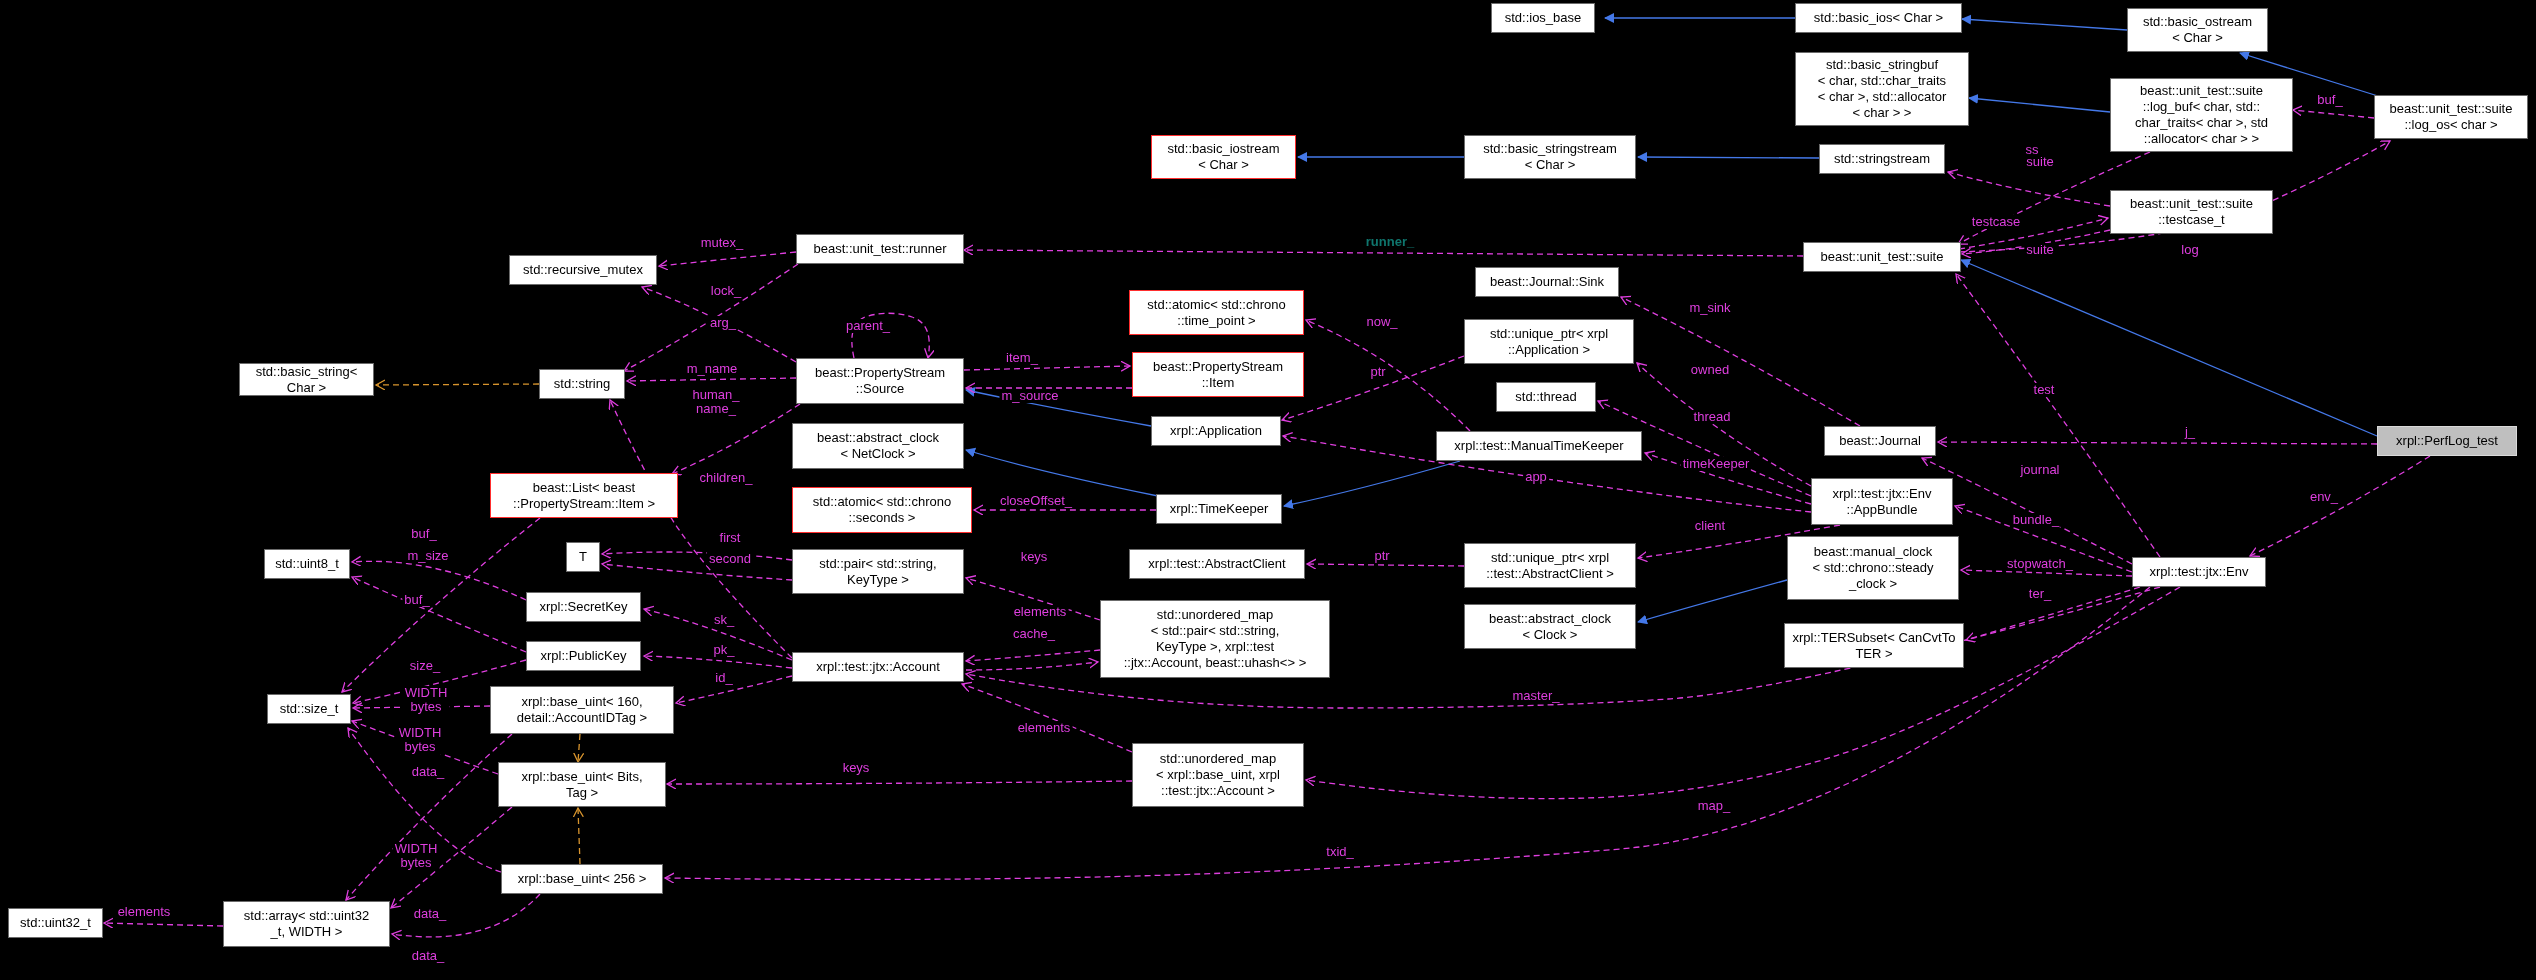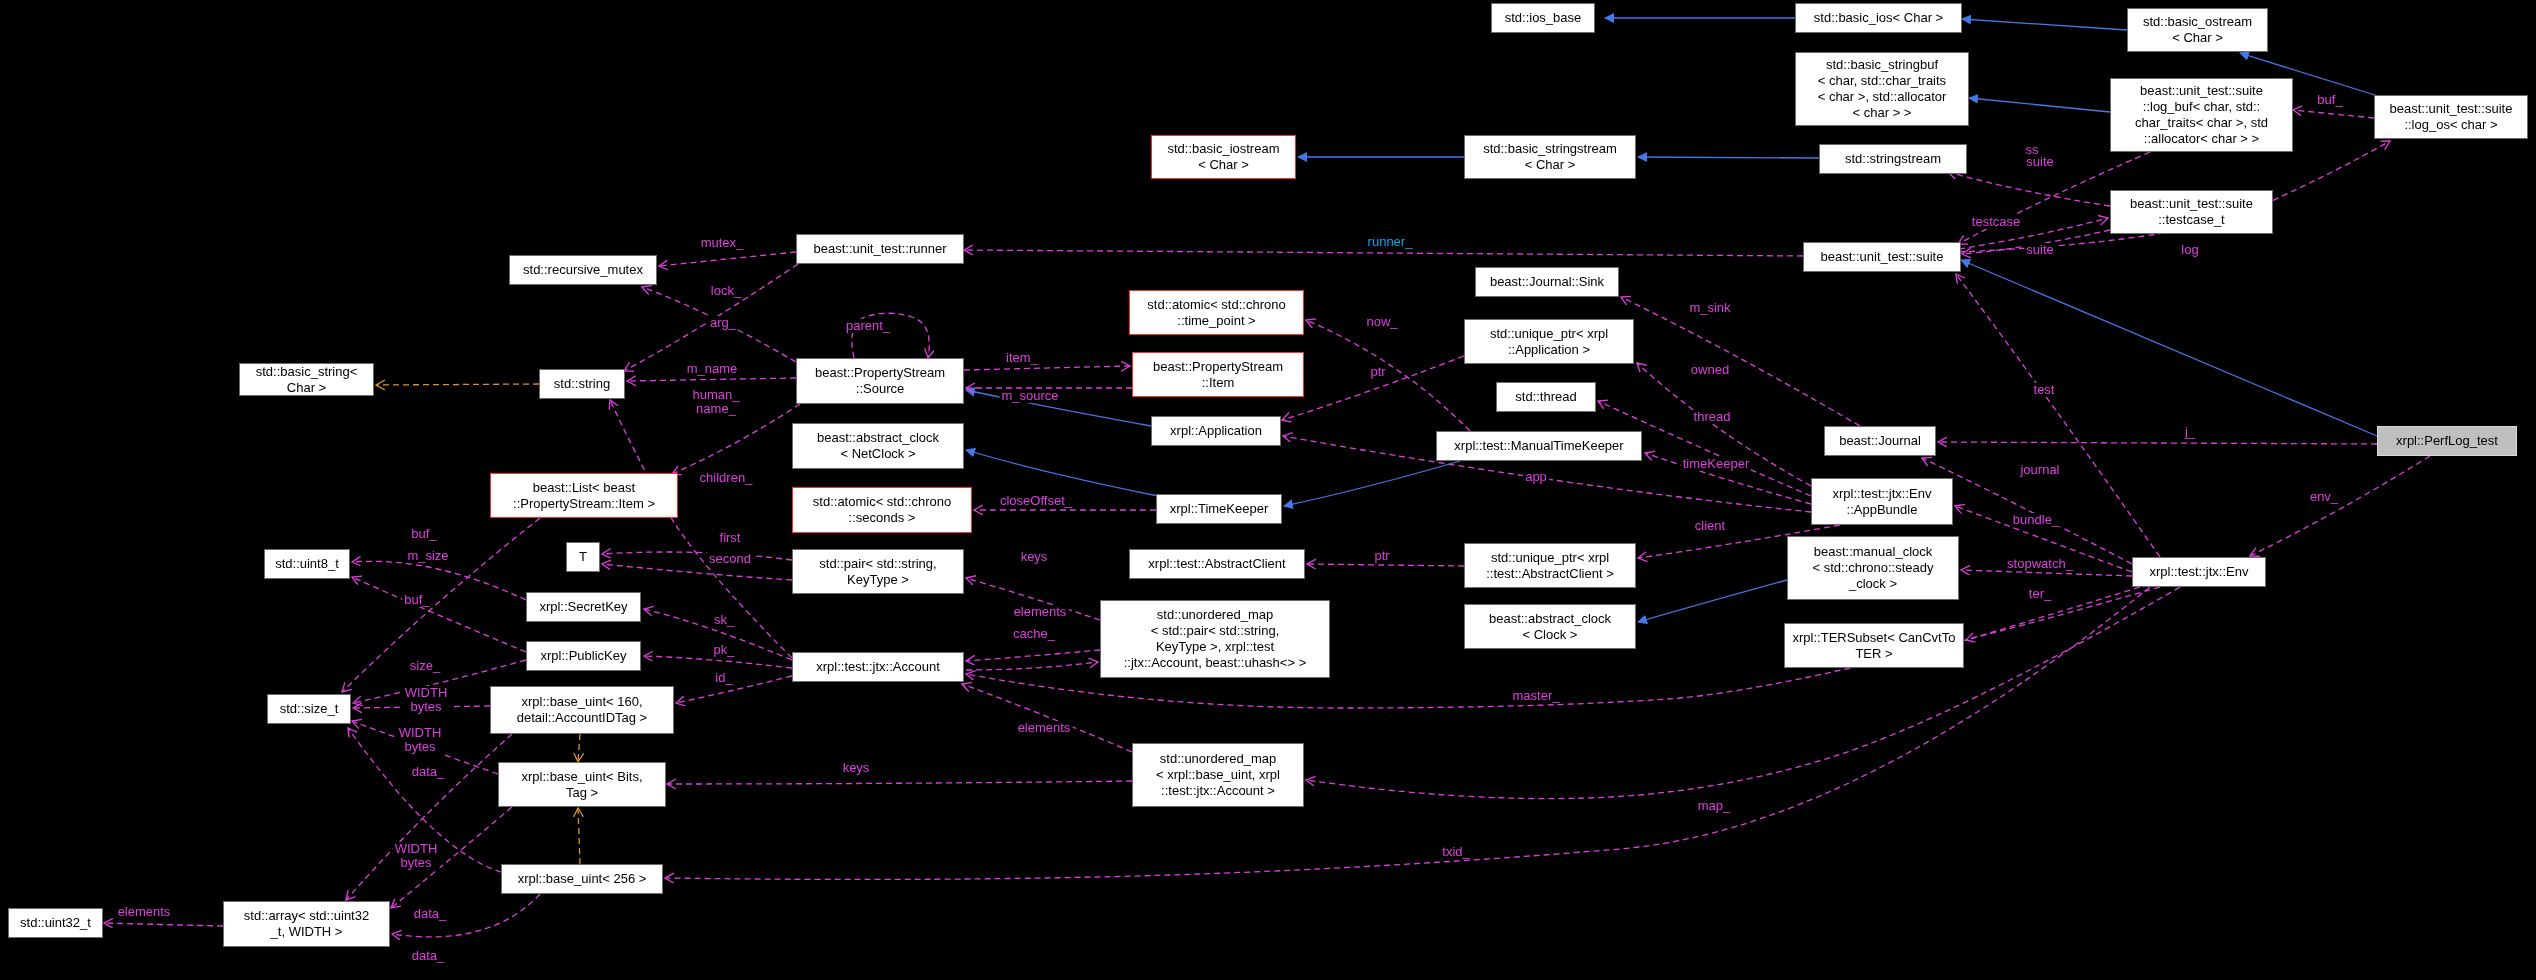--- a/index.html
+++ b/index.html
@@ -125,21 +125,21 @@
       <div>::log_os&lt; char &gt;</div>
     </div>
     <div class="node" style="left: 1151px; top: 135px; width: 145px; height: 44px; color: rgb(0, 0, 0); background: rgb(255, 255, 255); border: 1.5px solid rgb(255, 46, 46);">
       <div>std::basic_iostream</div>
       <div>&lt; Char &gt;</div>
     </div>
     <div class="node" style="left: 1464px; top: 135px; width: 172px; height: 44px; color: rgb(0, 0, 0); background: rgb(255, 255, 255); border: 1px solid rgb(107, 107, 107); text-align: right;">
       <div>std::basic_stringstream</div>
       <div>&lt; Char &gt;</div>
     </div>
-    <div class="node" style="left: 1819px; top: 144px; width: 148px; height: 30px; color: rgb(0, 0, 0); background: rgb(255, 255, 255); border: 1px solid rgb(107, 107, 107);">
+    <div class="node" style="left: 1819px; top: 144px; width: 126px; height: 30px; color: rgb(0, 0, 0); background: rgb(255, 255, 255); border: 1px solid rgb(107, 107, 107);">
       <div>std::stringstream</div>
     </div>
     <div class="node" style="left: 2110px; top: 190px; width: 163px; height: 44px; color: rgb(0, 0, 0); background: rgb(255, 255, 255); border: 1px solid rgb(107, 107, 107);">
       <div>beast::unit_test::suite</div>
       <div>::testcase_t</div>
     </div>
     <div class="node" style="left: 1803px; top: 242px; width: 158px; height: 30px; color: rgb(0, 0, 0); background: rgb(255, 255, 255); border: 1px solid rgb(107, 107, 107);">
       <div>beast::unit_test::suite</div>
     </div>
     <div class="node" style="left: 796px; top: 234px; width: 168px; height: 30px; color: rgb(0, 0, 0); background: rgb(255, 255, 255); border: 1px solid rgb(107, 107, 107);">
@@ -275,21 +275,21 @@
     <div class="node" style="left: 501px; top: 864px; width: 162px; height: 30px; color: rgb(0, 0, 0); background: rgb(255, 255, 255); border: 1px solid rgb(107, 107, 107);">
       <div>xrpl::base_uint&lt; 256 &gt;</div>
     </div>
     <div class="node" style="left: 8px; top: 908px; width: 95px; height: 30px; color: rgb(0, 0, 0); background: rgb(255, 255, 255); border: 1px solid rgb(107, 107, 107);">
       <div>std::uint32_t</div>
     </div>
     <div class="node" style="left: 223px; top: 901px; width: 167px; height: 46px; color: rgb(0, 0, 0); background: rgb(255, 255, 255); border: 1px solid rgb(107, 107, 107);">
       <div>std::array&lt; std::uint32</div>
       <div>_t, WIDTH &gt;</div>
     </div>
-    <div class="elabel" style="left: 1390px; top: 242px; color: #0ea5e9;">runner_</div>
+    <div class="elabel" style="left: 1390px; top: 242px; color: #0f766e; font-weight: bold;">runner_</div>
     <div class="elabel" style="left: 722px; top: 243px; color: rgb(223, 63, 223);">mutex_</div>
     <div class="elabel" style="left: 726px; top: 291px; color: rgb(223, 63, 223);">lock_</div>
     <div class="elabel" style="left: 723px; top: 323px; color: rgb(223, 63, 223);">arg_</div>
     <div class="elabel" style="left: 868px; top: 326px; color: rgb(223, 63, 223);">parent_</div>
     <div class="elabel" style="left: 1022px; top: 358px; color: rgb(223, 63, 223);">item_</div>
     <div class="elabel" style="left: 1030px; top: 396px; color: rgb(223, 63, 223);">m_source</div>
     <div class="elabel" style="left: 712px; top: 369px; color: rgb(223, 63, 223);">m_name</div>
     <div class="elabel" style="left: 716px; top: 402px; color: rgb(223, 63, 223);">human_
 name_</div>
     <div class="elabel" style="left: 726px; top: 478px; color: rgb(223, 63, 223);">children_</div>
@@ -334,15 +334,15 @@
 bytes</div>
     <div class="elabel" style="left: 416px; top: 856px; color: rgb(223, 63, 223);">WIDTH
 bytes</div>
     <div class="elabel" style="left: 428px; top: 772px; color: rgb(223, 63, 223);">data_</div>
     <div class="elabel" style="left: 430px; top: 914px; color: rgb(223, 63, 223);">data_</div>
     <div class="elabel" style="left: 428px; top: 956px; color: rgb(223, 63, 223);">data_</div>
     <div class="elabel" style="left: 144px; top: 912px; color: rgb(223, 63, 223);">elements</div>
     <div class="elabel" style="left: 856px; top: 768px; color: rgb(223, 63, 223);">keys</div>
     <div class="elabel" style="left: 1044px; top: 728px; color: rgb(223, 63, 223);">elements</div>
     <div class="elabel" style="left: 1714px; top: 806px; color: rgb(223, 63, 223);">map_</div>
-    <div class="elabel" style="left: 1456px; top: 852px; color: rgb(223, 63, 223);">txid_</div>
+    <div class="elabel" style="left: 1340px; top: 852px; color: rgb(223, 63, 223);">txid_</div>
     <div class="elabel" style="left: 1036px; top: 501px; color: rgb(223, 63, 223);">closeOffset_</div>
   </div>
 
 </body></html>

